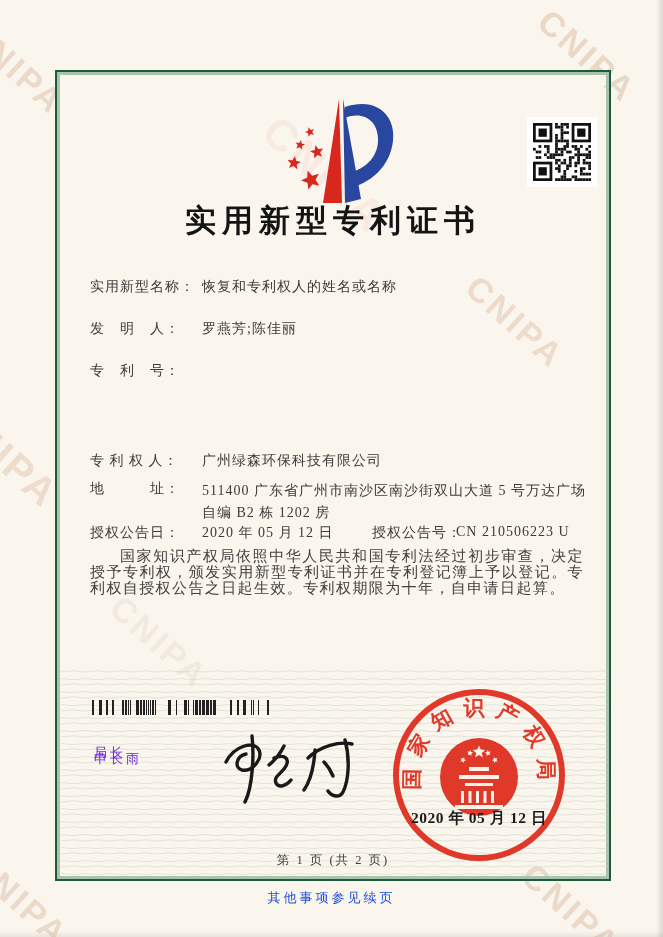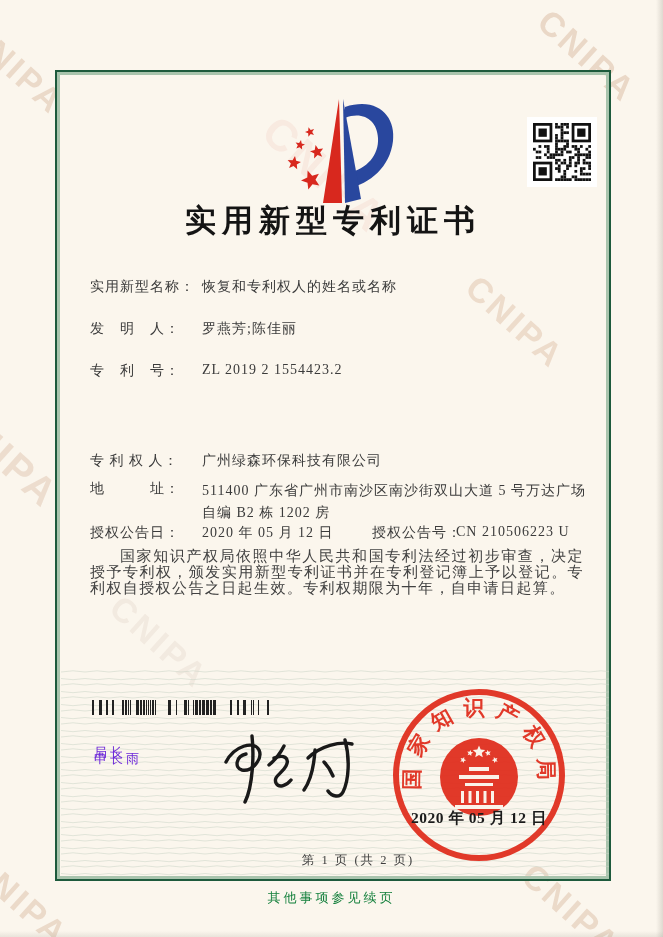--- a/index.html
+++ b/index.html
@@ -40,24 +40,24 @@
 
   .signer{position:absolute;left:37px;font-family:"Liberation Sans",sans-serif;
           font-size:13px;color:#6d28d9;letter-spacing:3px;}
   .signature{position:absolute;left:155px;top:656px;}
 
   .seal{position:absolute;left:332px;top:613px;width:180px;height:180px;opacity:.93;}
   .seal-date{position:absolute;left:330px;top:736px;width:184px;text-align:center;
              font-size:15.5px;font-weight:bold;color:#1b1b1b;letter-spacing:.5px;white-space:nowrap;}
 
   .page-footer{position:absolute;left:0;top:780px;width:100%;text-align:center;
-               font-size:12.5px;color:#3d3d3d;letter-spacing:2px;margin-left:25px;}
+               font-size:12.5px;color:#3d3d3d;letter-spacing:2px;}
 
   .cont-note{position:absolute;left:0;top:889px;width:100%;text-align:center;z-index:2;
-             font-size:13px;color:#15803d;letter-spacing:3px;}
+             font-size:13px;color:#1d4ed8;letter-spacing:3px;}
 
   .edge-right{position:absolute;right:0;top:0;width:7px;height:100%;z-index:3;
               background:linear-gradient(to right,rgba(0,0,0,0),rgba(120,115,105,.22));}
   .edge-bottom{position:absolute;left:0;bottom:0;width:100%;height:6px;z-index:3;
                background:linear-gradient(to bottom,rgba(0,0,0,0),rgba(150,145,135,.18));}
 </style>
 </head>
 <body>
 
 <div class="wm" style="left:-16px;top:14px;color:rgba(198,152,118,.30)">CNIPA</div>
@@ -229,21 +229,20 @@
   <div class="row" style="top:206px">
     <span class="lbl">实用新型名称：</span>
     <span class="val">恢复和专利权人的姓名或名称</span>
   </div>
   <div class="row" style="top:248px">
     <span class="lbl">发　明　人：</span>
     <span class="val">罗燕芳;陈佳丽</span>
   </div>
   <div class="row" style="top:290px">
     <span class="lbl">专　利　号：</span>
-    <span class="val">ZL 2019 2 1554423.2</span>
   </div>
   <div class="row" style="top:380px">
     <span class="lbl">专 利 权 人：</span>
     <span class="val">广州绿森环保科技有限公司</span>
   </div>
   <div class="row" style="top:408px">
     <span class="lbl">地　　　址：</span>
     <span class="val addr-val">
       <div>511400 广东省广州市南沙区南沙街双山大道 5 号万达广场</div>
       <div>自编 B2 栋 1202 房</div>

